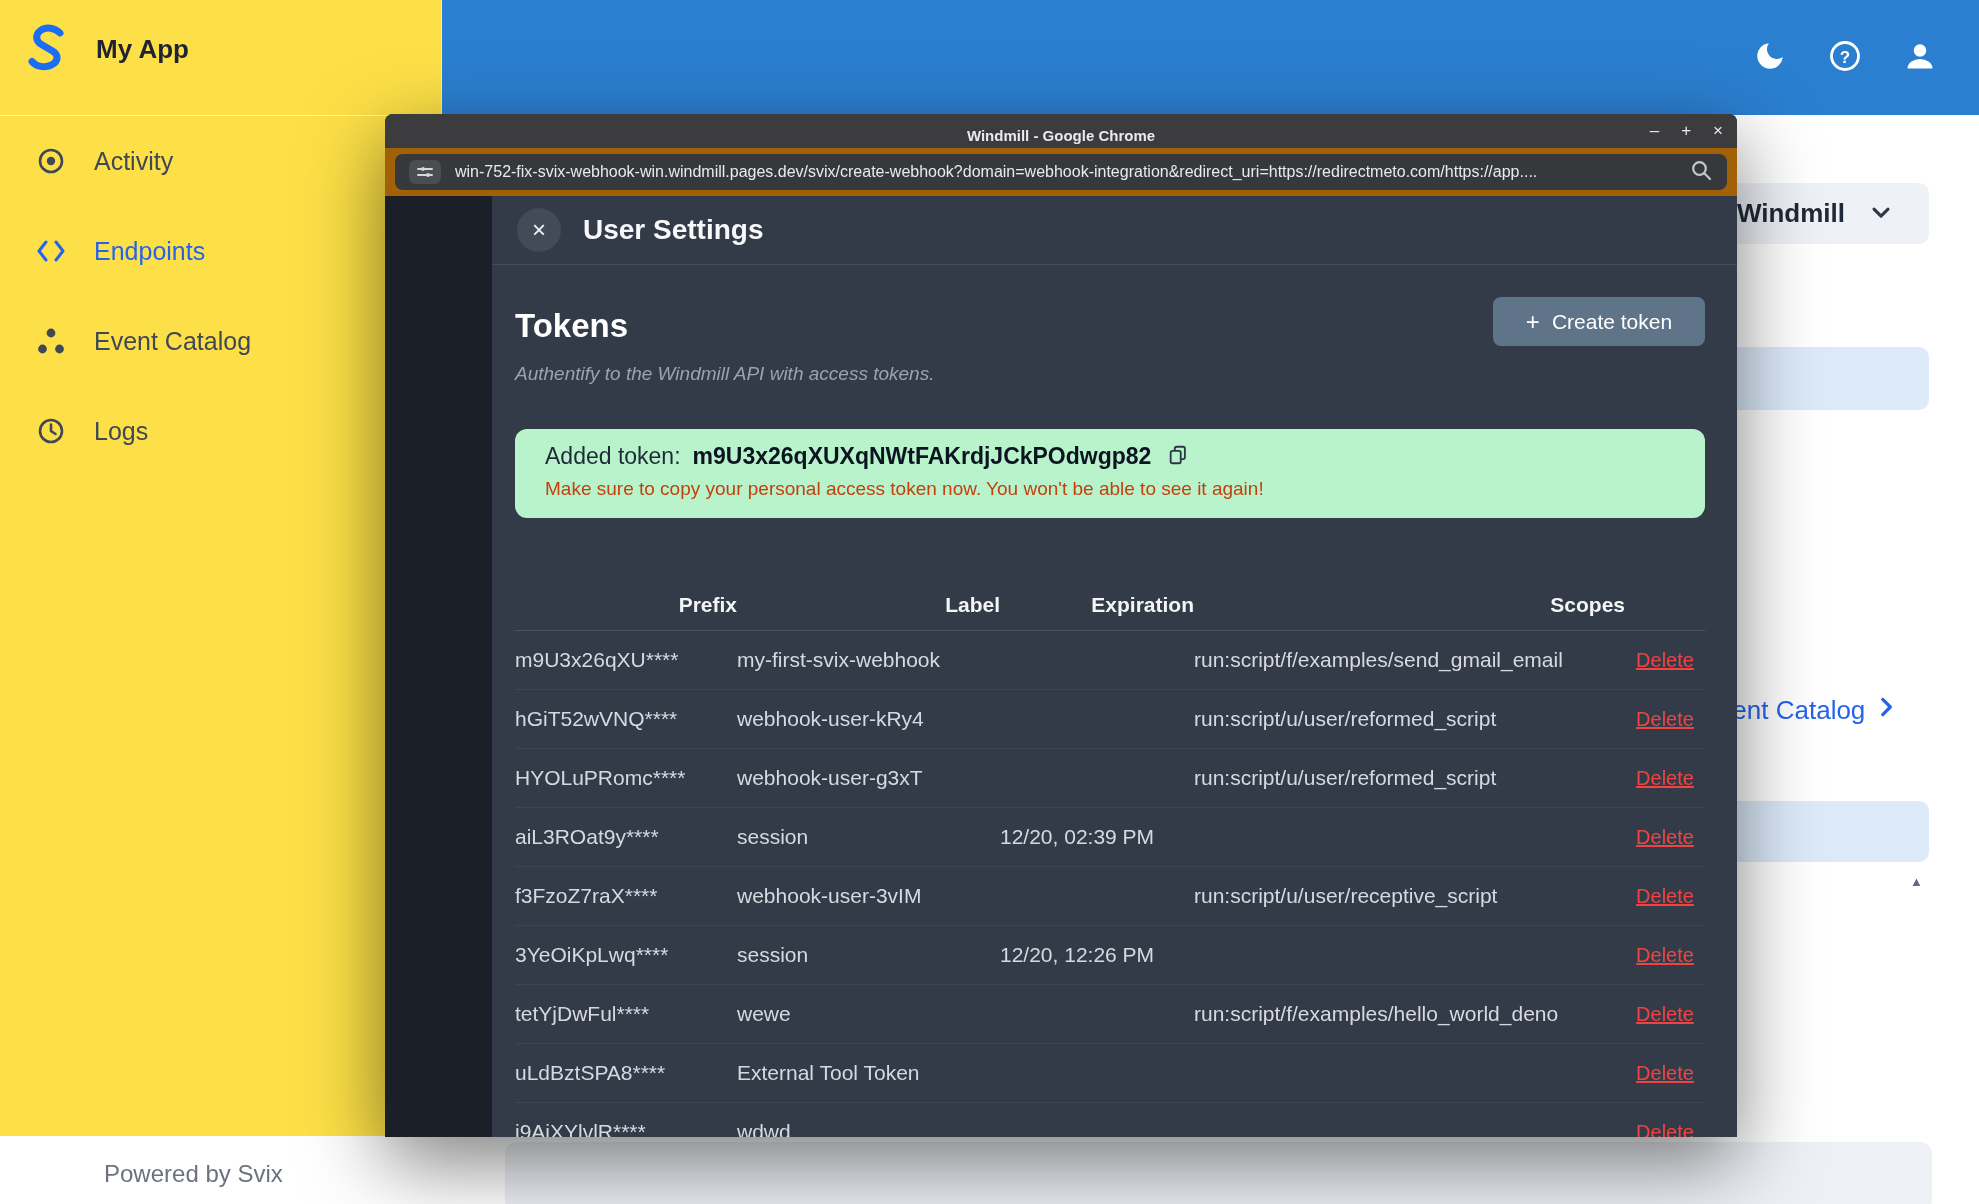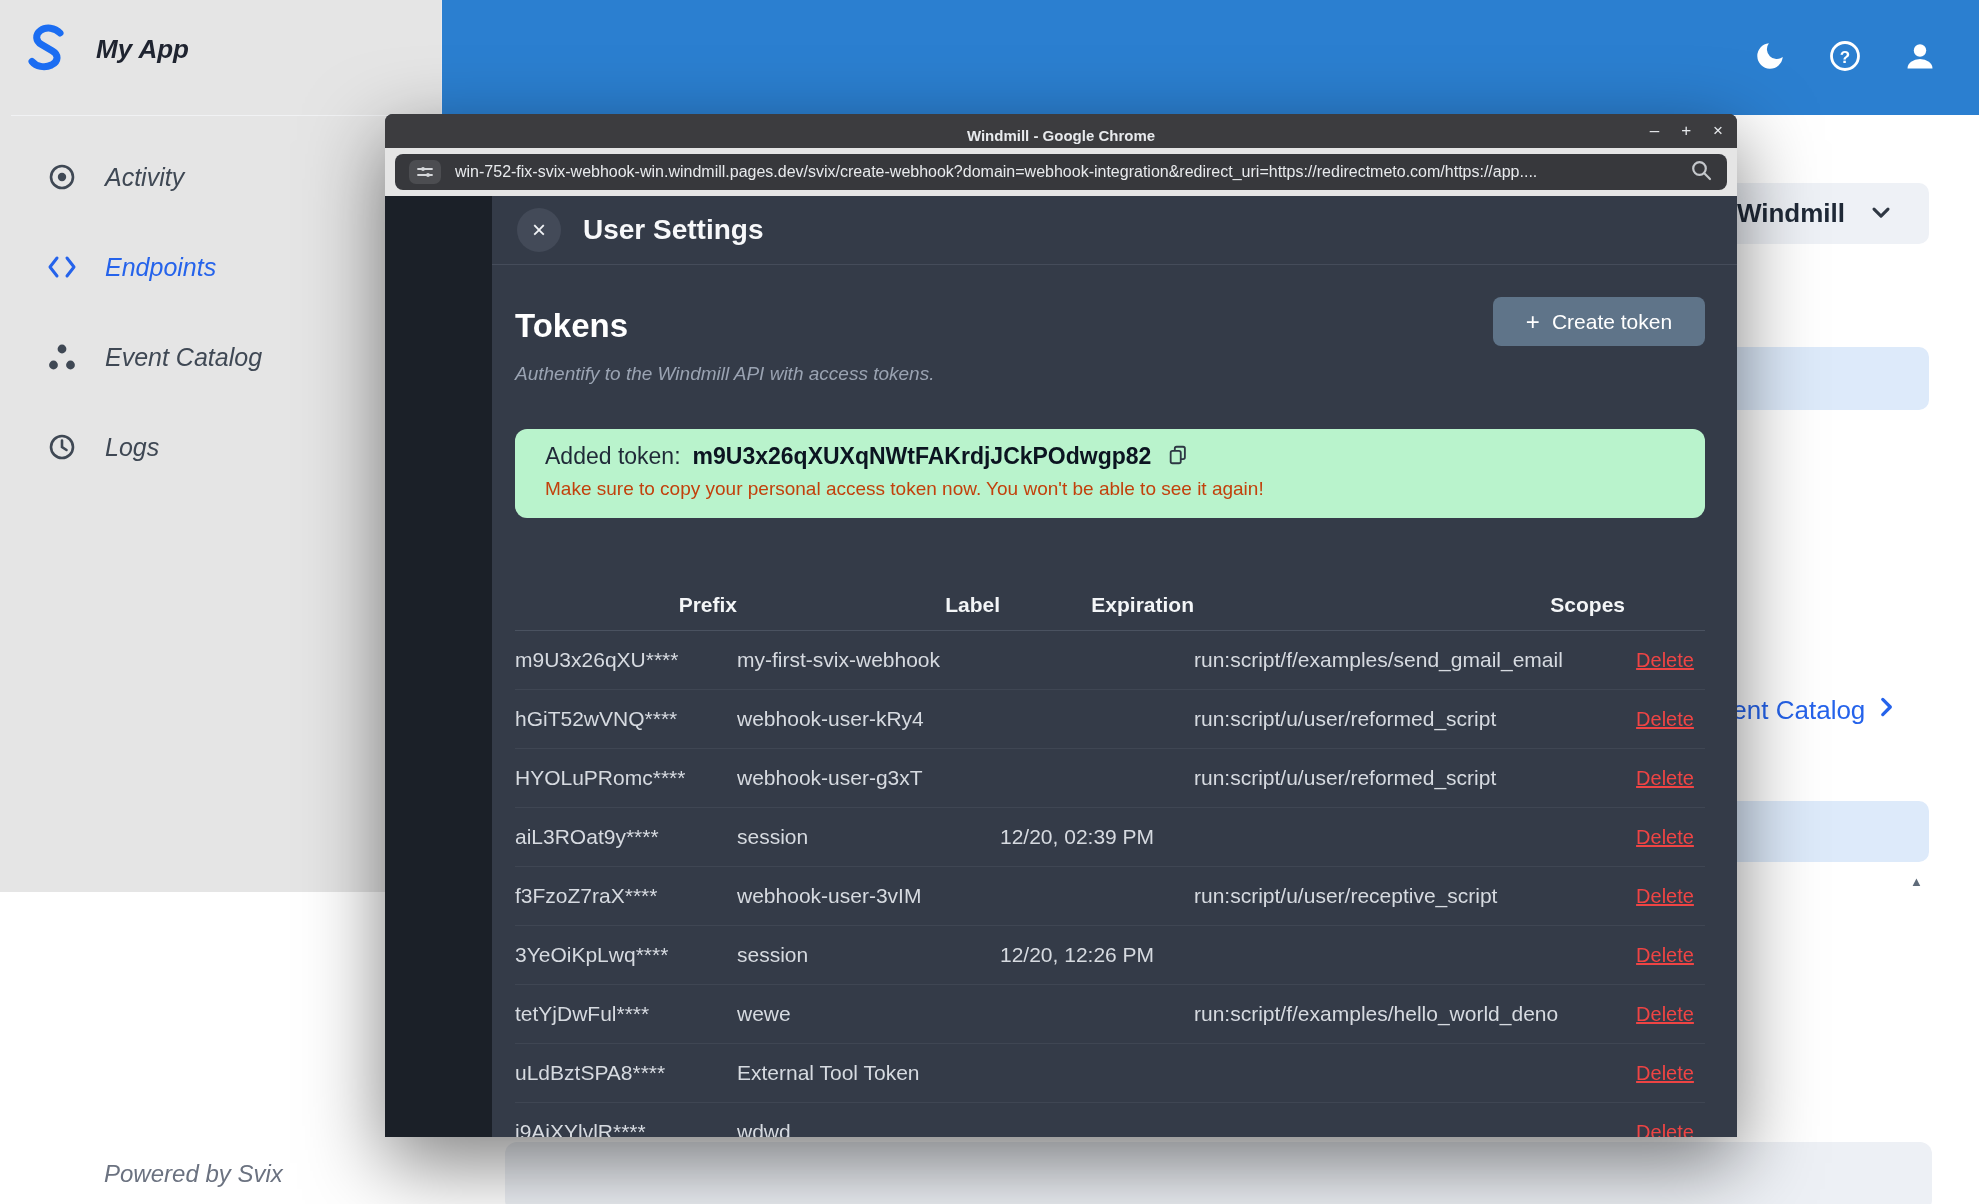--- a/index.html
+++ b/index.html
@@ -4,25 +4,25 @@
 <style>
   * { margin:0; padding:0; box-sizing:border-box; }
   html,body { width:1979px; height:1204px; }
   body {
     position:relative; overflow:hidden; background:#ffffff;
     font-family:"Liberation Sans", sans-serif;
   }
   .clickable { cursor:pointer; }
 
   
-  .sidebar { position:absolute; left:0; top:0; width:442px; height:892px;
-             background:#e5e5e5; border-right:1px solid #e8eaee; z-index:1;font-style:italic; }
+  .sidebar { position:absolute; left:0; top:0; width:442px; height:1136px;
+             background:#fde047; border-right:1px solid #e8eaee; z-index:1; }
   .logo-row { position:absolute; left:18px; top:18px; display:flex; align-items:center; gap:20px; }
   .app-name { font-size:26px; font-weight:700; color:#1f2430; }
-  .nav { position:absolute; top:115px; left:11px; right:0; border-top:1px solid #f1f2f4; padding-top:16px; }
+  .nav { position:absolute; top:115px; left:0; right:0; border-top:1px solid #f1f2f4; padding-top:0; }
   .nav-item { display:flex; align-items:center; gap:26px; height:90px; padding-left:34px;
               font-size:25px; color:#3f4854; }
   .nav-item .nav-ico { width:34px; display:flex; justify-content:center; }
   .nav-item.active { color:#2563eb; }
   .powered { position:absolute; left:104px; top:1160px; font-size:24px; color:#6b7280; }
 
   
   .topbar { position:absolute; left:442px; top:0; width:1537px; height:115px; background:#2b7fd0; z-index:1; }
   .topbar-icons { position:absolute; right:42px; top:0; height:115px; display:flex; align-items:center; gap:40px; }
   .topbar-btn { display:flex; align-items:center; justify-content:center; }
@@ -45,21 +45,21 @@
 
   
   .window { position:absolute; left:385px; top:114px; width:1352px; height:1023px; z-index:10;
             border-radius:8px 8px 0 0; overflow:hidden; background:#343b48;
             box-shadow:0 26px 80px rgba(0,0,0,.5); display:flex; flex-direction:column; }
   .titlebar { height:34px; background:#3c3c3f; position:relative; flex:none; }
   .titlebar-title { position:absolute; left:0; right:0; top:0; height:42px; display:flex;
                     align-items:center; justify-content:center; font-size:15px; font-weight:600; color:#e8eaed;text-align:right; }
   .win-controls { position:absolute; right:14px; top:0; height:34px; display:flex; gap:22px;
                   align-items:center; color:#e8eaed; font-size:17px; z-index:1; }
-  .urlbar { height:48px; background:#e5e5e5; flex:none; display:flex; align-items:center; padding:0 10px; }
+  .urlbar { height:48px; background:#a16207; flex:none; display:flex; align-items:center; padding:0 10px; }
   .omnibox { flex:1; height:36px; background:#37383c; border-radius:8px;
              display:flex; align-items:center; gap:14px; padding:0 14px; overflow:hidden; }
   .site-chip { width:32px; height:24px; background:#4c4d51; border-radius:7px; flex:none;
                display:flex; align-items:center; justify-content:center; }
   .url-text { flex:1; color:#e8eaed; font-size:16px; white-space:nowrap; overflow:hidden; }
 
   .window-content { flex:1; display:flex; background:#343b48; min-height:0; }
   .dim-strip { width:107px; background:#1b2028; flex:none; }
   .drawer { flex:1; position:relative; overflow:hidden; background:#343b48; }
 

